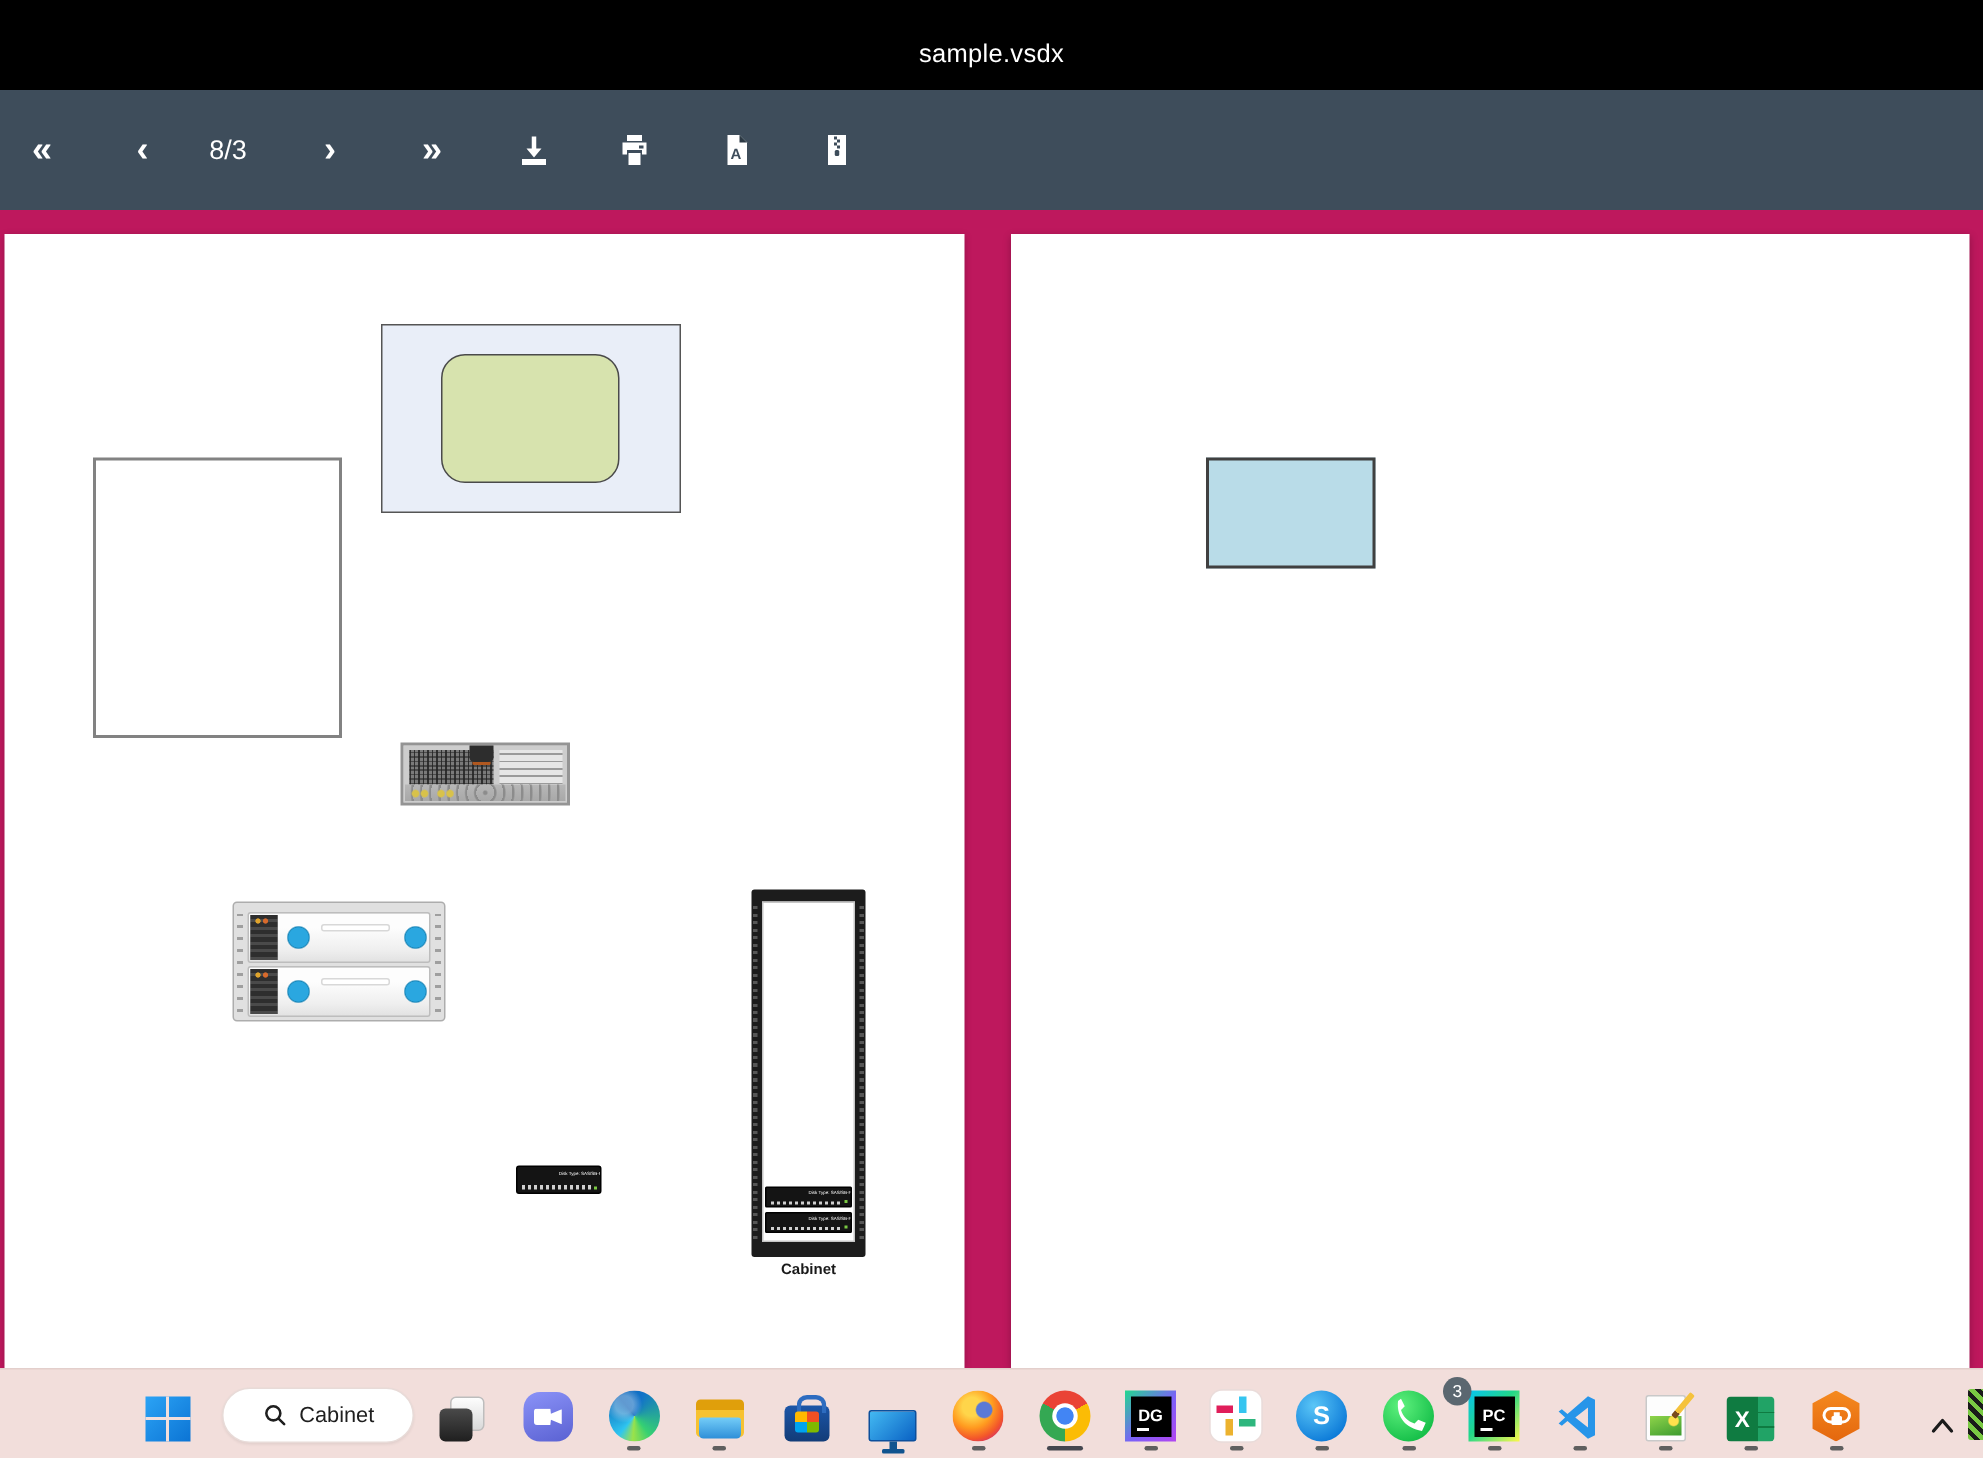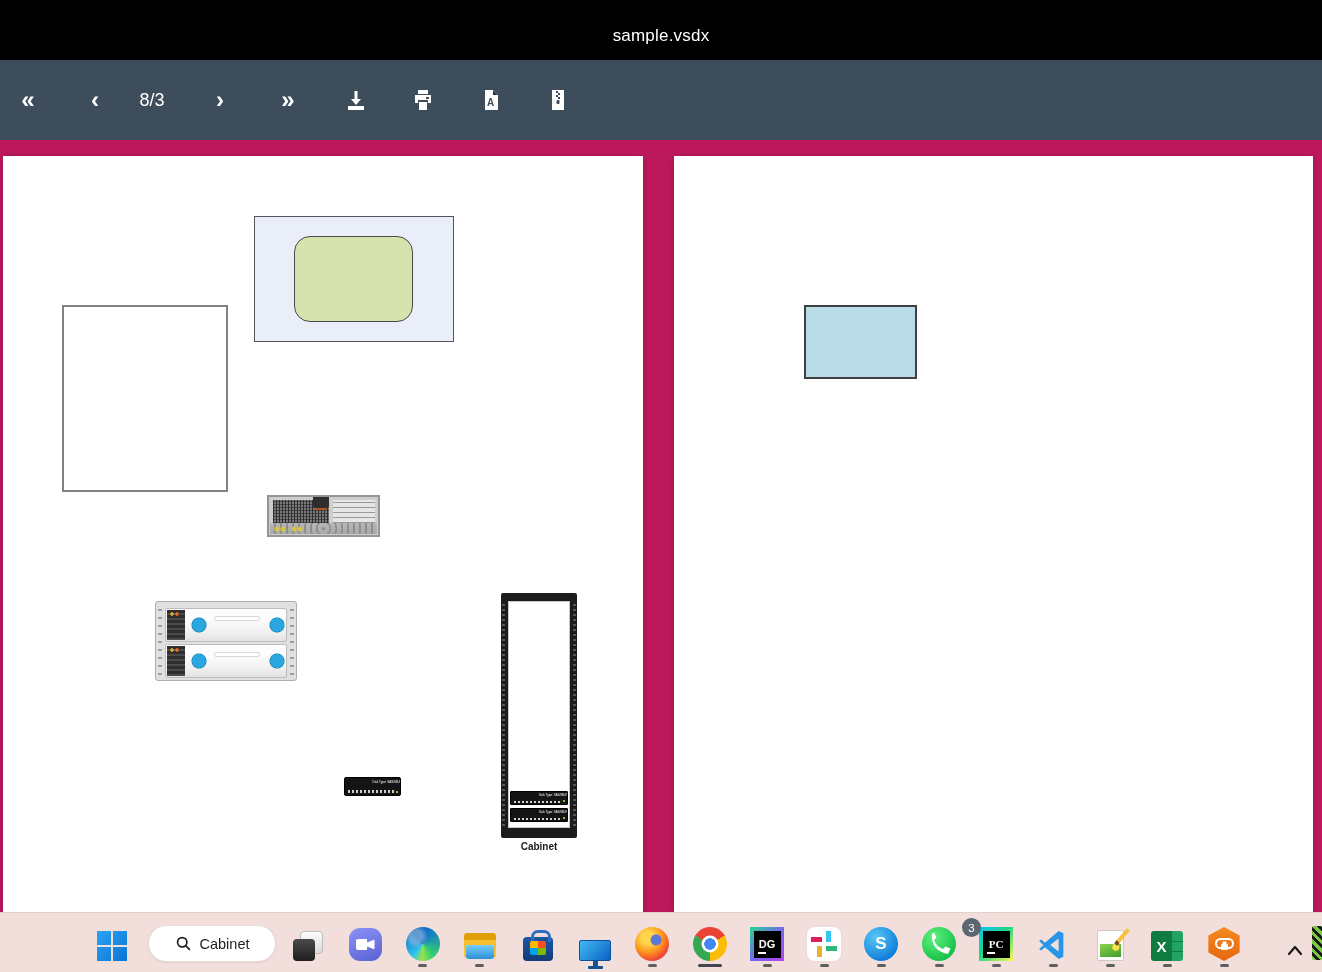--- a/index.html
+++ b/index.html
@@ -146,21 +146,21 @@
   .ic-chrome { position:relative; width:34px; height:34px; border-radius:50%;
       background:conic-gradient(from -60deg, #ea4335 0 120deg, #fbbc05 120deg 240deg, #34a853 240deg 360deg); }
   .ic-chrome::after { content:""; position:absolute; left:50%; top:50%; width:17px; height:17px; transform:translate(-50%,-50%); border-radius:50%;
       background:radial-gradient(circle, #4285f4 0 5.5px, #fff 6px 9px); }
 
   
   .ide { width:34px; height:34px; display:flex; align-items:center; justify-content:center; }
   .ide .ide-inner { position:relative; width:27px; height:27px; background:#000; color:#fff; font-size:11px; font-weight:bold; display:flex; align-items:center; justify-content:center; letter-spacing:0; }
   .ide .ide-inner::after { content:""; position:absolute; left:4px; bottom:4px; width:8px; height:2px; background:#fff; }
   .ic-datagrip { background:linear-gradient(135deg,#22d88f, #7b61f8 55%, #b345f1); }
-  .ic-pycharm  { background:linear-gradient(135deg,#07c3f2, #21d789 45%, #fcf84a 100%);font-family:Liberation Serif, serif; }
+  .ic-pycharm  { background:linear-gradient(135deg,#07c3f2, #21d789 45%, #fcf84a 100%); }
 
   
   .ic-slack { position:relative; width:34px; height:34px; background:#fff; border-radius:8px; box-shadow:0 0 0 1px #eadcda;
       background-image:
         linear-gradient(#36c5f0,#36c5f0), linear-gradient(#2eb67d,#2eb67d),
         linear-gradient(#ecb22e,#ecb22e), linear-gradient(#e01e5a,#e01e5a);
       background-repeat:no-repeat;
       background-size:5px 11px, 11px 5px, 5px 11px, 11px 5px;
       background-position:19px 4px, 19px 19px, 10px 19px, 4px 10px; }
 

